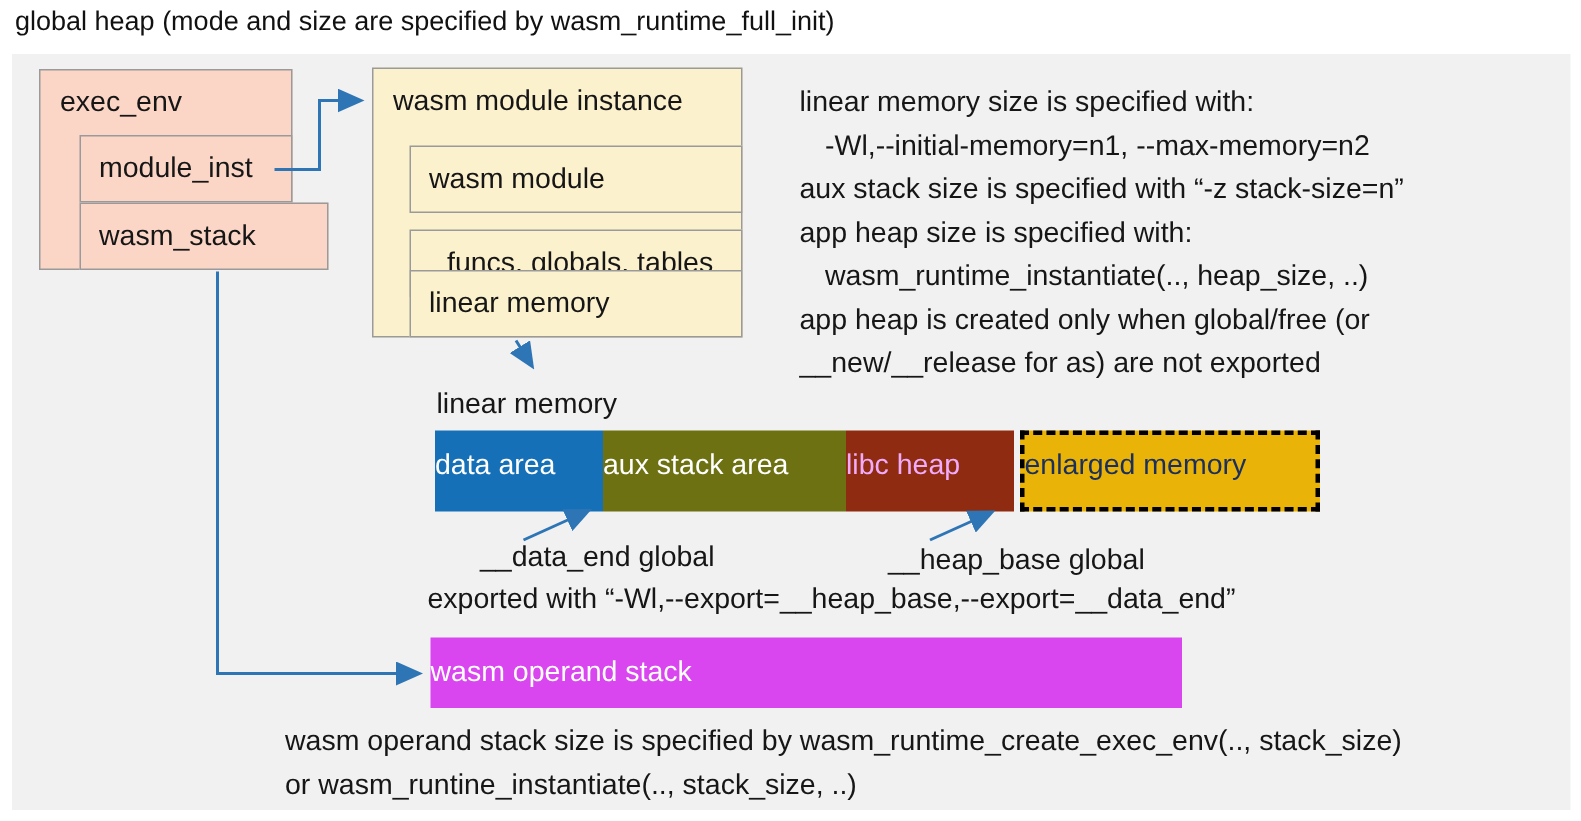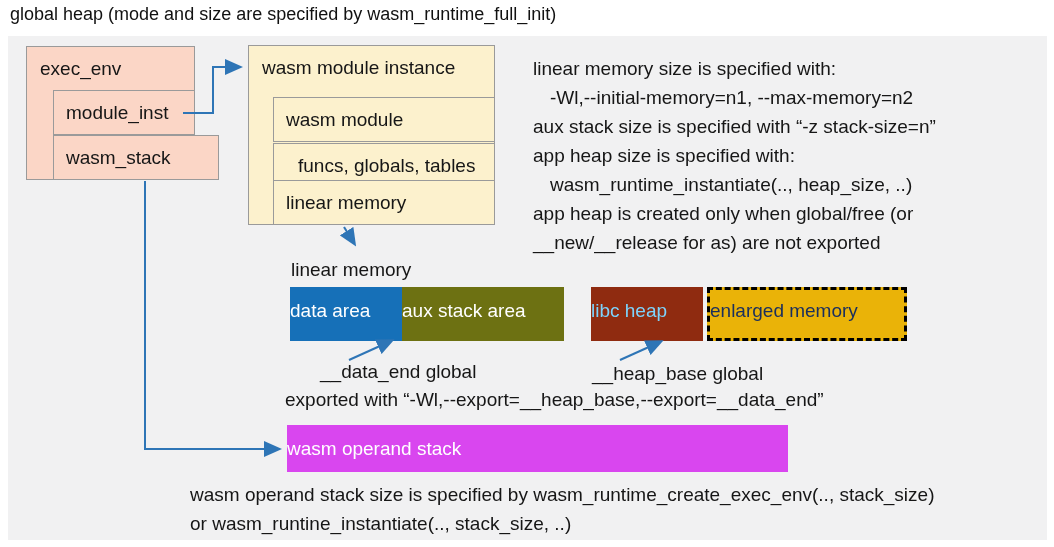--- a/index.html
+++ b/index.html
@@ -17,21 +17,21 @@
   .cream { background:#fcf1cd; }
 
   .outer-exec { left:26px; top:46px; width:169px; height:134px; }
   .outer-inst { left:248px; top:45px; width:247px; height:180px; }
   .box-header { padding-left:13px; line-height:44px; white-space:nowrap; }
 
   .row { height:45px; line-height:43px; padding-left:12px; white-space:nowrap; z-index:2; }
   .exec-r0 { left:53px; top:90px;  width:142px; }
   .exec-r1 { left:53px; top:135px; width:166px; }
   .inst-r0 { left:273px; top:97px;  width:222px; }
-  .inst-r1 { left:273px; top:143px; width:222px;padding-left:24px; }
+  .inst-r1 { left:273px; top:153px; width:222px;padding-left:24px; }
   .inst-r2 { left:273px; top:180px; width:222px; }
 
   .notes-right { position:absolute; left:533px; top:54px; font-size:19px; line-height:29px; white-space:nowrap; }
   .notes-right .indent { padding-left:17px; }
 
   .lm-label { position:absolute; left:291px; top:259px; font-size:19px; }
 
   .membar { position:absolute; left:290px; top:287px; height:47px; display:flex; z-index:2; }
   .seg { height:54px; line-height:47px; text-align:left; font-size:19px; color:#ffffff; white-space:nowrap; }
   .s0 { width:112px; }
@@ -79,21 +79,21 @@
     <div>app heap size is specified with:</div>
     <div class="indent">wasm_runtime_instantiate(.., heap_size, ..)</div>
     <div>app heap is created only when global/free (or</div>
     <div>__new/__release for as) are not exported</div>
   </div>
 
   <div class="lm-label">linear memory</div>
   <div class="membar">
     <div class="seg s0" style="background: rgb(22, 112, 184); color: rgb(255, 255, 255);">data area</div>
     <div class="seg s1" style="background: rgb(109, 113, 18); color: rgb(255, 255, 255);">aux stack area</div>
-    <div class="seg s3" style="background: rgb(143, 43, 16); color: #7dd3fc; margin-left: 27px;">libc heap</div>
+    <div class="seg s3" style="background: rgb(143, 43, 16); color: #f0abfc;">libc heap</div>
     <div class="seg s4" style="background: #eab308; color: rgb(26, 47, 94);">enlarged memory</div>
   </div>
 
   <div class="ann ann-data-end">__data_end global</div>
   <div class="ann ann-heap-base">__heap_base global</div>
   <div class="ann ann-exported">exported with “-Wl,--export=__heap_base,--export=__data_end”</div>
 
   <div class="opstack">wasm operand stack</div>
 
   <div class="notes-bottom">

